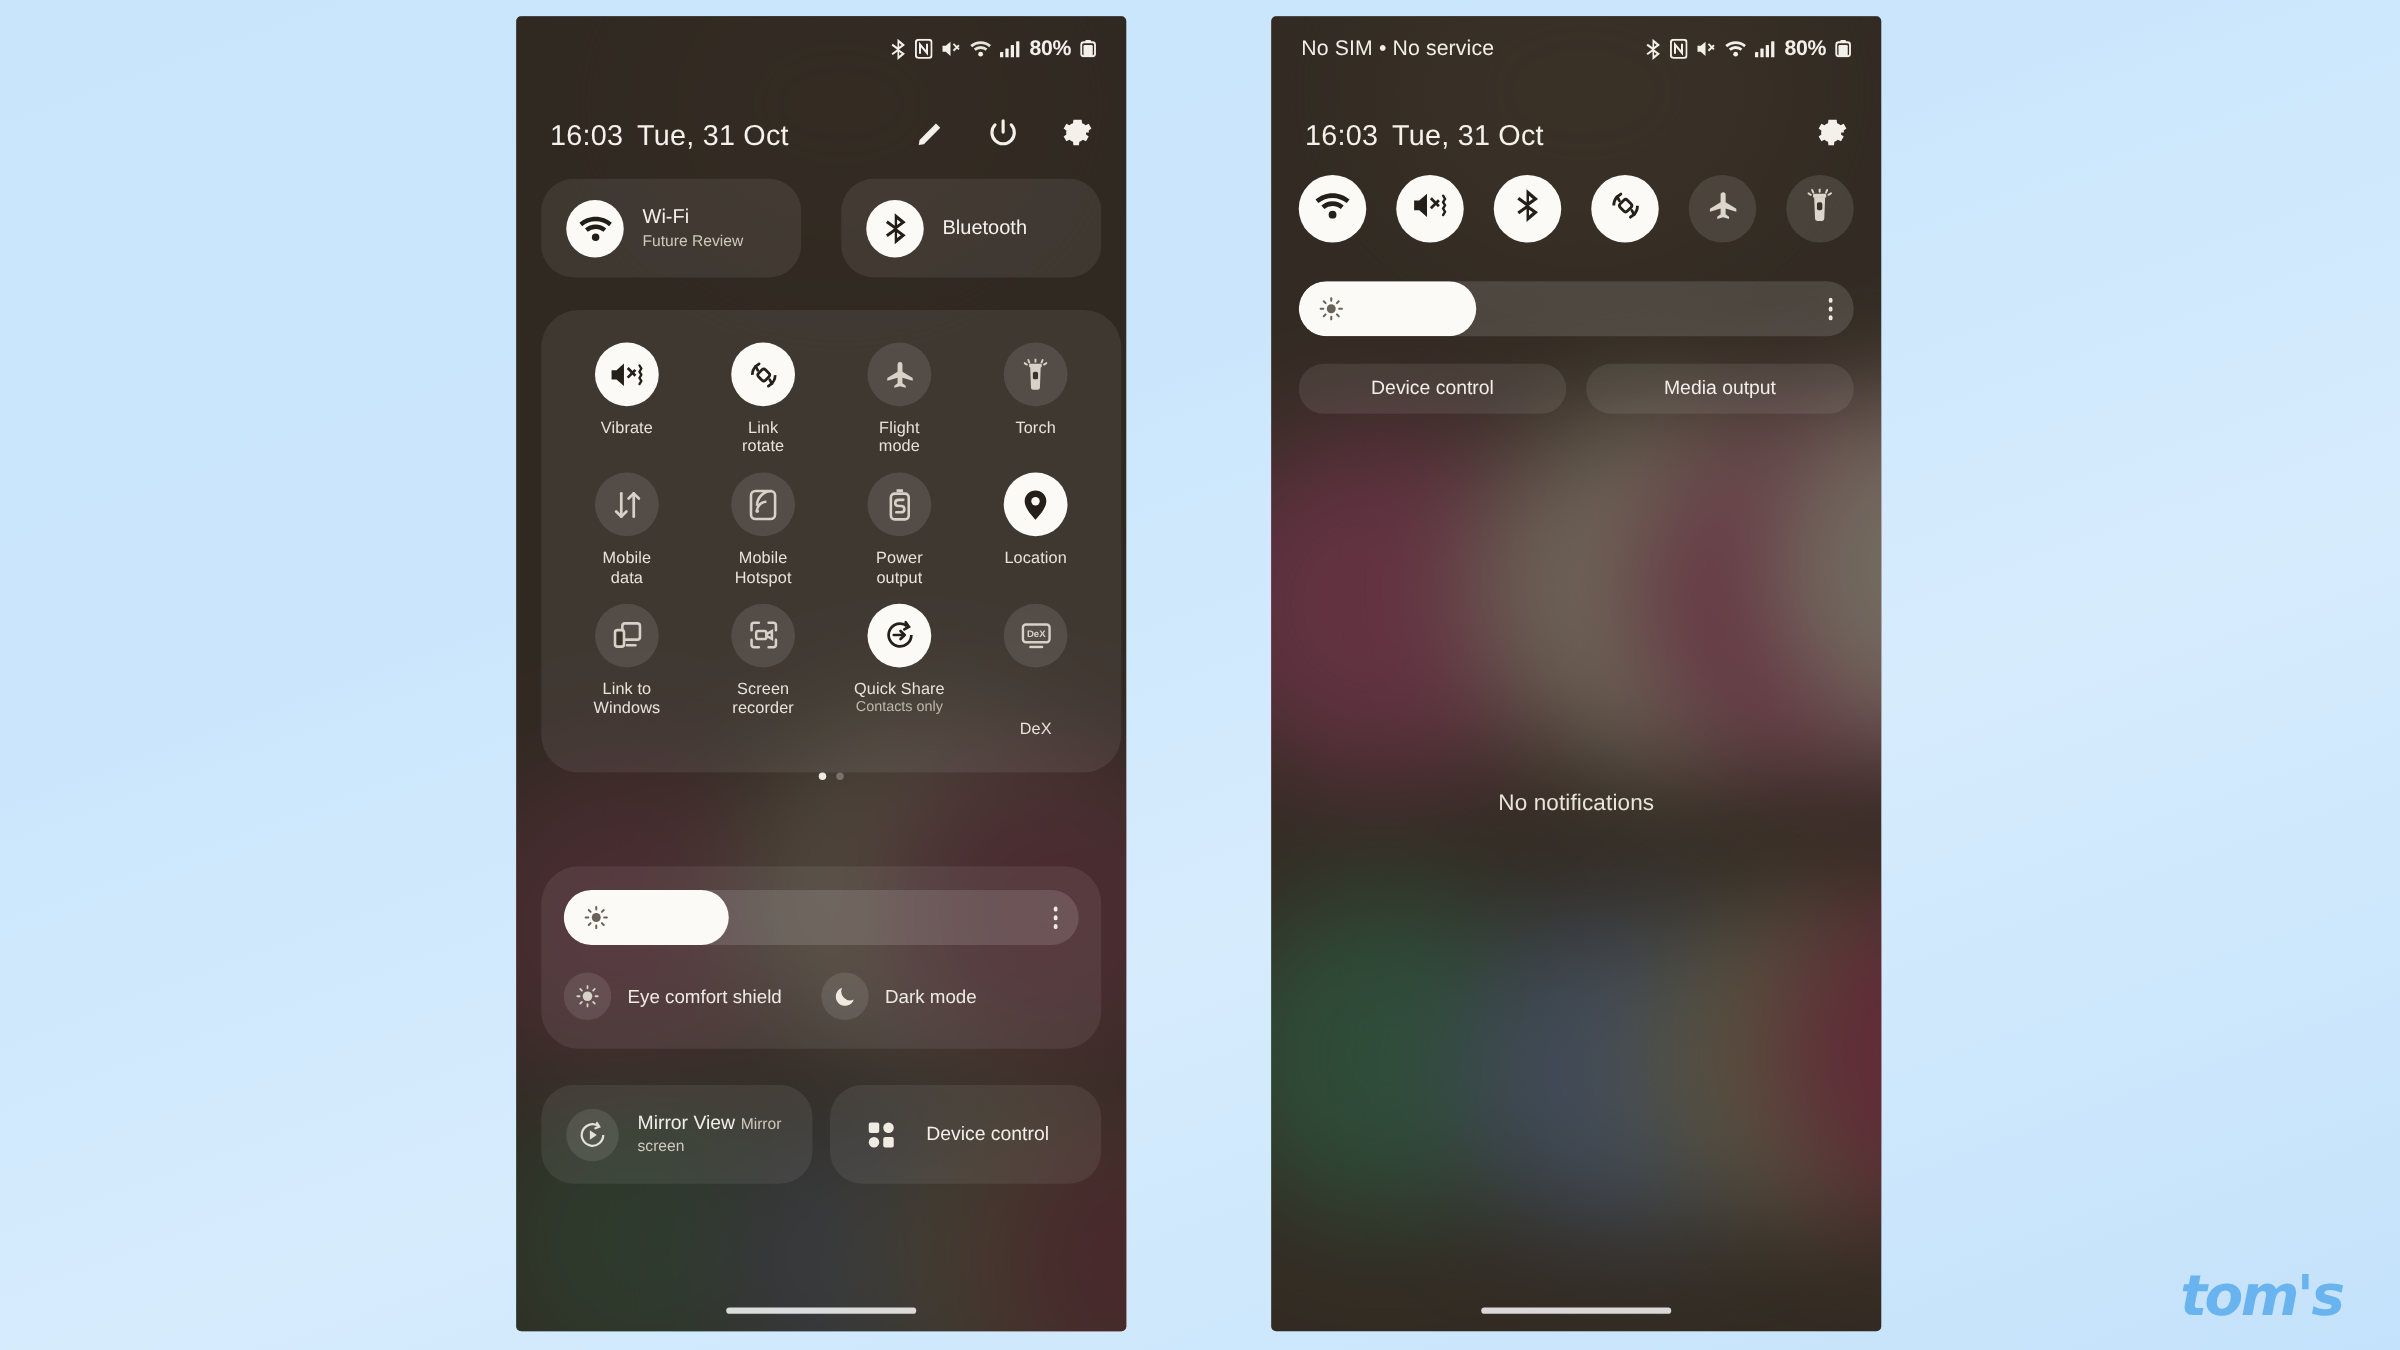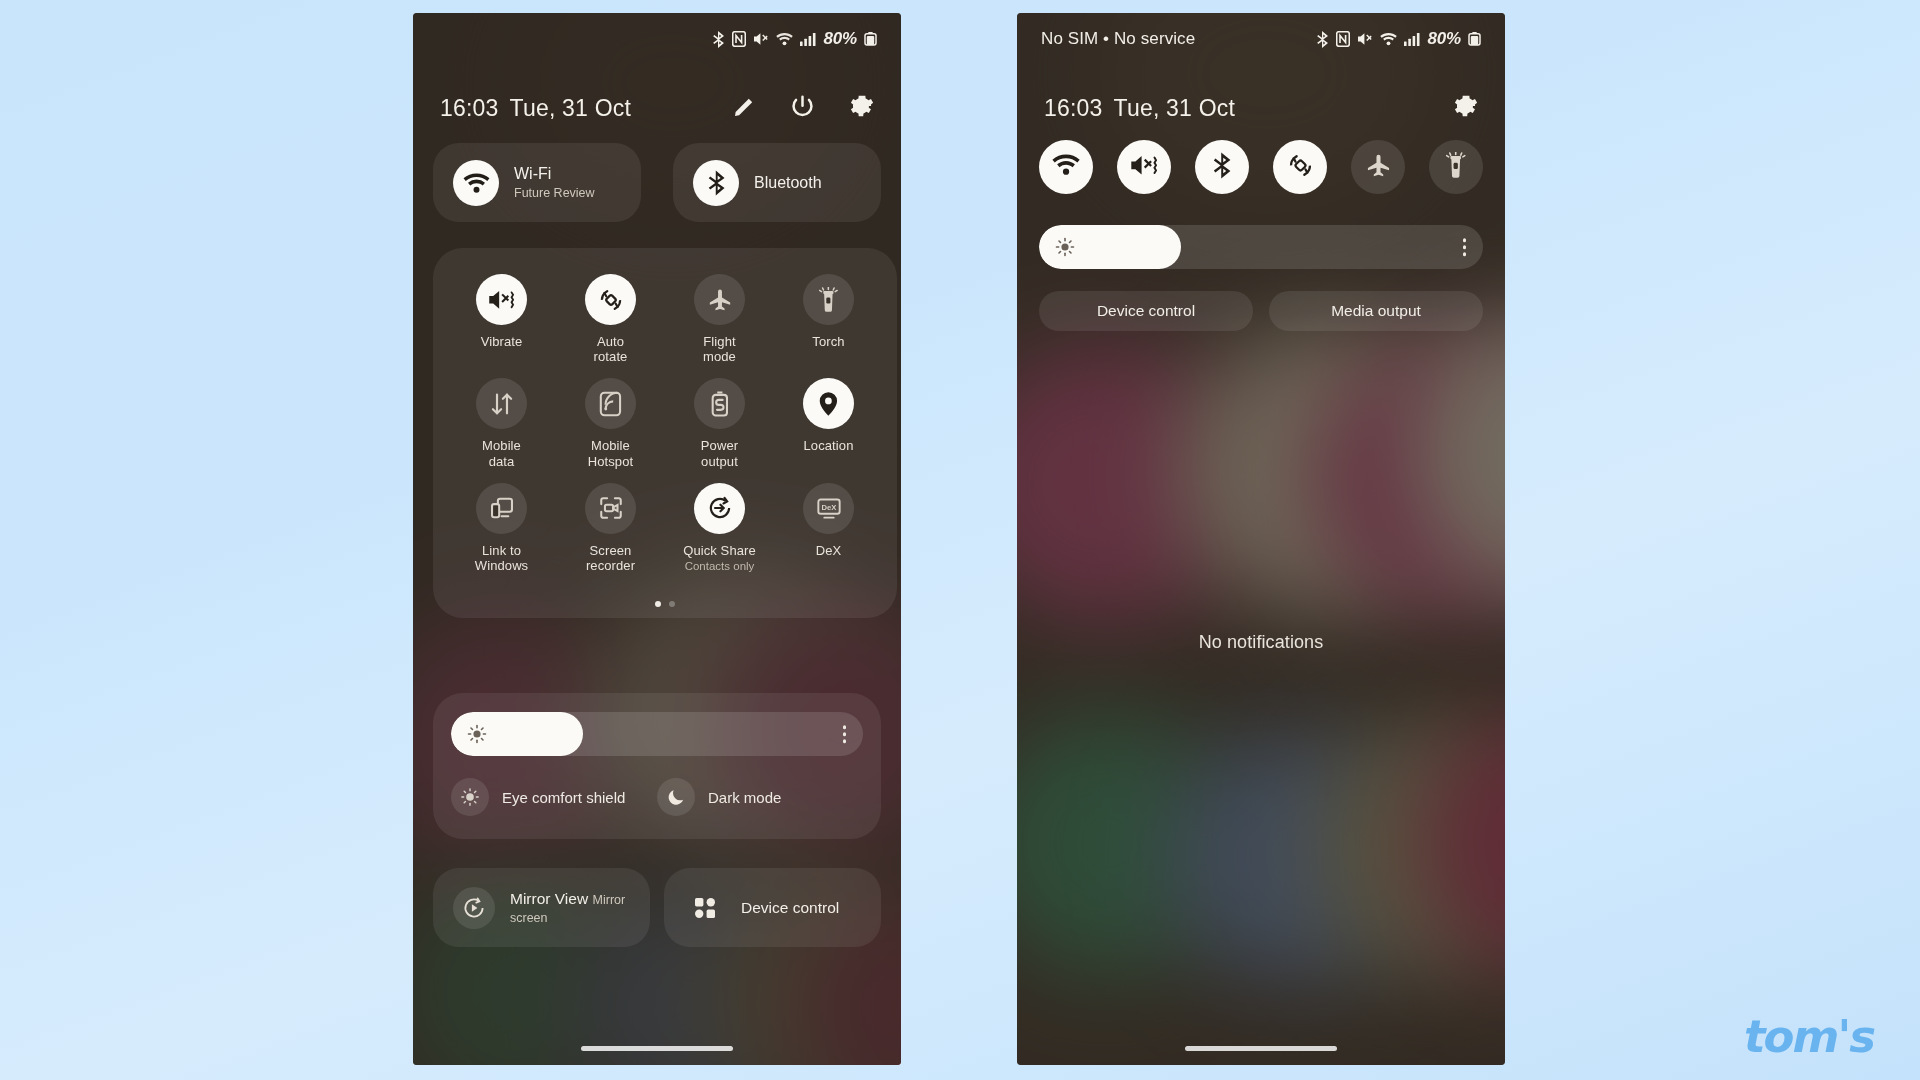--- a/index.html
+++ b/index.html
@@ -34,21 +34,21 @@
 
   
   .statusbar {
     position:absolute; left:0; right:0; top:0; height:52px;
     display:flex; align-items:center; justify-content:space-between;
     padding:0 24px; color:#f3efe9; font-size:17px;
   }
   .carrier { font-size:17px; letter-spacing:.1px; color:#f2eee8; }
   .sys-icons { display:flex; align-items:center; gap:7px; }
   .sys-icons svg { display:block; }
-  .batt-pct { font-size:17px; font-weight:700; margin-left:1px; letter-spacing:-.2px;font-style:italic;}
+  .batt-pct { font-size:17px; font-weight:700; margin-left:1px; letter-spacing:-.2px;}
 
   
   .qs-header {
     position:absolute; left:0; right:0;
     display:flex; align-items:center; justify-content:space-between;
     padding:0 27px; color:#f4f0ea;
   }
   .clock { font-size:23px; letter-spacing:.2px; white-space:nowrap; }
   .clock .dt { margin-left:11px; }
   .hdr-icons { display:flex; align-items:center; gap:33px; }
@@ -288,21 +288,21 @@
             <div class="circ on">
               <svg width="26" height="26" viewBox="0 0 24 24" fill="none" stroke="#241f19" stroke-width="2">
                 <path d="M6.2 5.6A8.4 8.4 0 0 0 3.6 11.9"></path>
                 <path d="M17.8 18.4A8.4 8.4 0 0 0 20.4 12.1"></path>
                 <path d="M8.6 3.8 6 5.7 7.6 8.6" stroke-linecap="round"></path>
                 <path d="M15.4 20.2 18 18.3 16.4 15.4" stroke-linecap="round"></path>
                 <rect x="8.4" y="8.4" width="7.2" height="7.2" rx="1.8" transform="rotate(45 12 12)"></rect>
               </svg>
             </div>
             <div class="lbl">
-              <div>Auto</div>
+              <div>Link</div>
               <div>rotate</div>
             </div>
           </div>
           <div class="tile" style="margin-bottom: 14px; justify-content: center;">
             <div class="circ off">
               <svg width="26" height="26" viewBox="0 0 24 24" fill="#d8d1c7">
                 <path d="M21.4 14.2 13.8 9.6V4.2a1.8 1.8 0 0 0-3.6 0v5.4L2.6 14.2v2.1l7.6-2.3v4.1L7.8 19.9v1.6l4.2-1.2 4.2 1.2v-1.6l-2.4-1.8v-4.1l7.6 2.3Z"></path>
               </svg>
             </div>
             <div class="lbl">
@@ -417,21 +417,21 @@
                 <path d="M16.2 2.6 18.6 5.9 15.2 7.8" stroke-linecap="round"></path>
                 <path d="M7.4 12h7.8" stroke-linecap="round"></path>
                 <path d="M12.4 9 15.4 12 12.4 15" stroke-linecap="round" stroke-linejoin="round"></path>
               </svg>
             </div>
             <div class="lbl">
               <div>Quick Share</div>
             </div>
             <div class="sub">Contacts only</div>
           </div>
-          <div class="tile" style="margin-bottom: 14px;">
+          <div class="tile" style="margin-bottom: 14px; gap: 32px;">
             <div class="circ off">
               <svg width="26" height="22.36" viewBox="0 0 24 21" fill="none" stroke="#d8d1c7" stroke-width="1.8">
                 <rect x="2" y="2.4" width="20" height="13.4" rx="2.2"></rect>
                 <path d="M7.6 19.4h8.8" stroke-linecap="round"></path>
                 <text x="12" y="11.8" font-size="7.2" font-family="Liberation Sans, sans-serif" font-weight="bold" fill="#d8d1c7" stroke="none" text-anchor="middle">DeX</text>
               </svg>
             </div>
             <div class="lbl">
               <div>DeX</div>
             </div>

